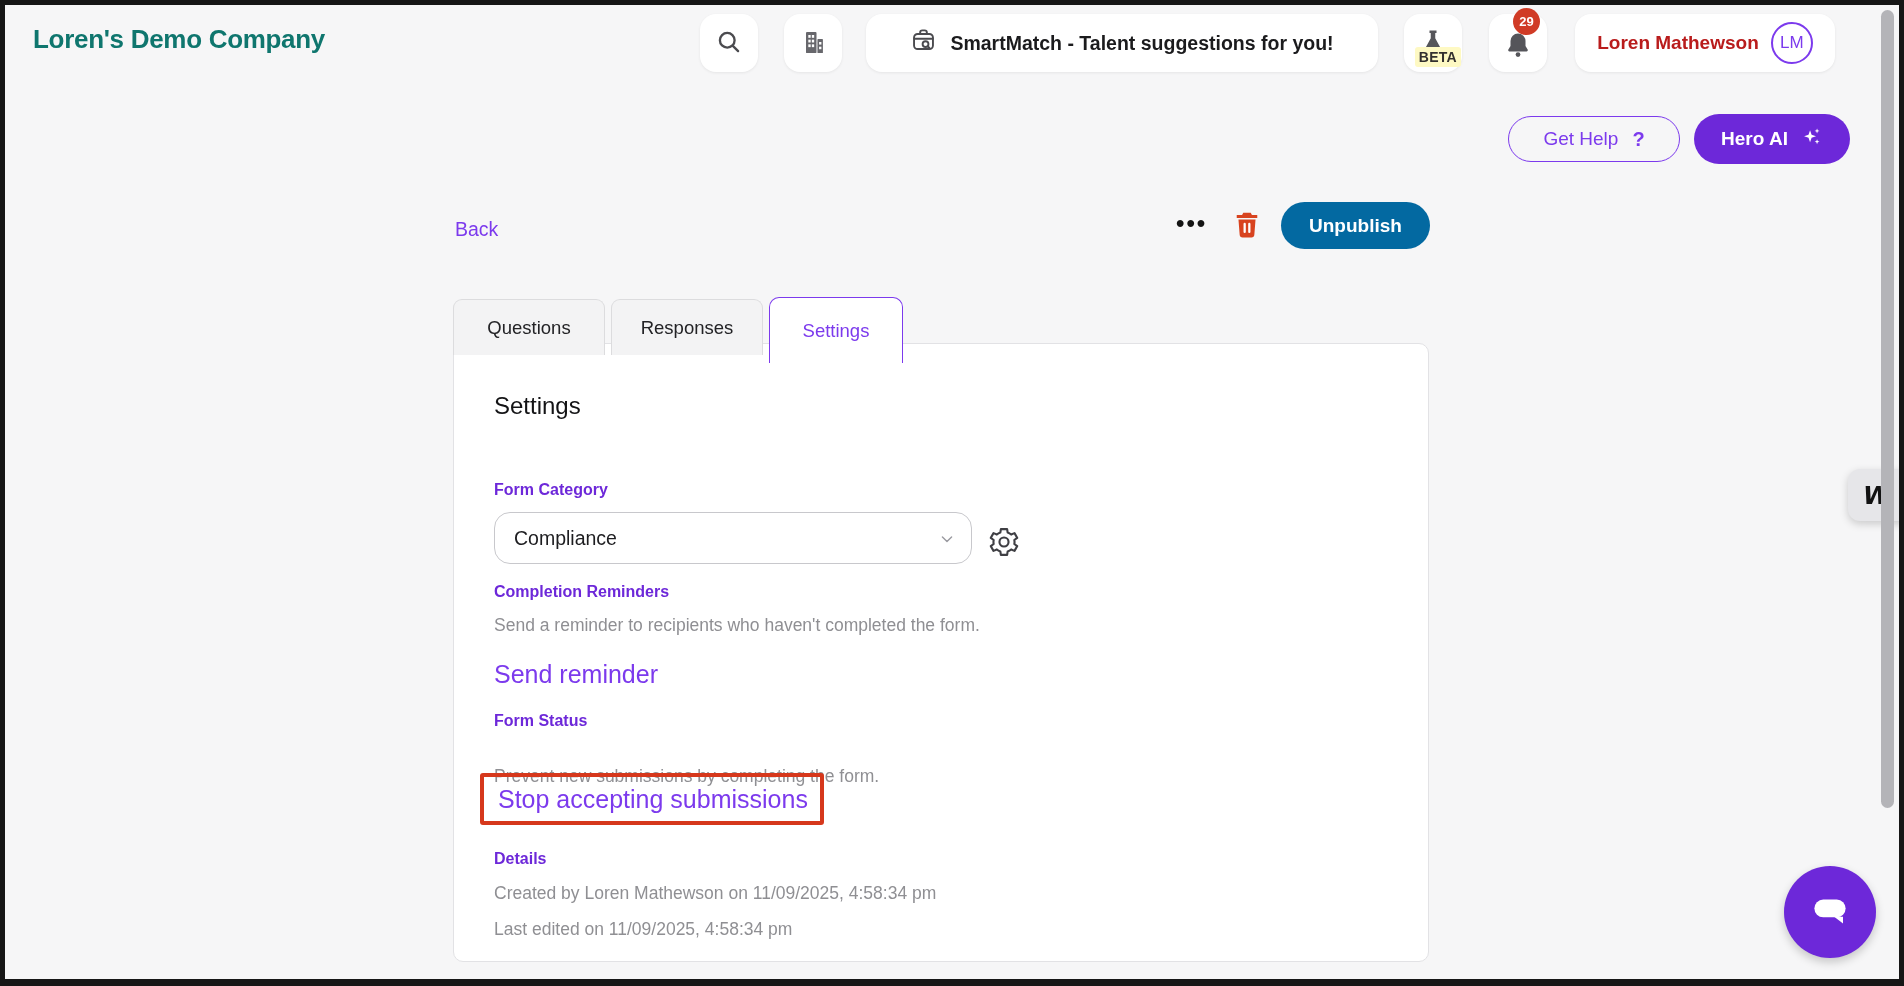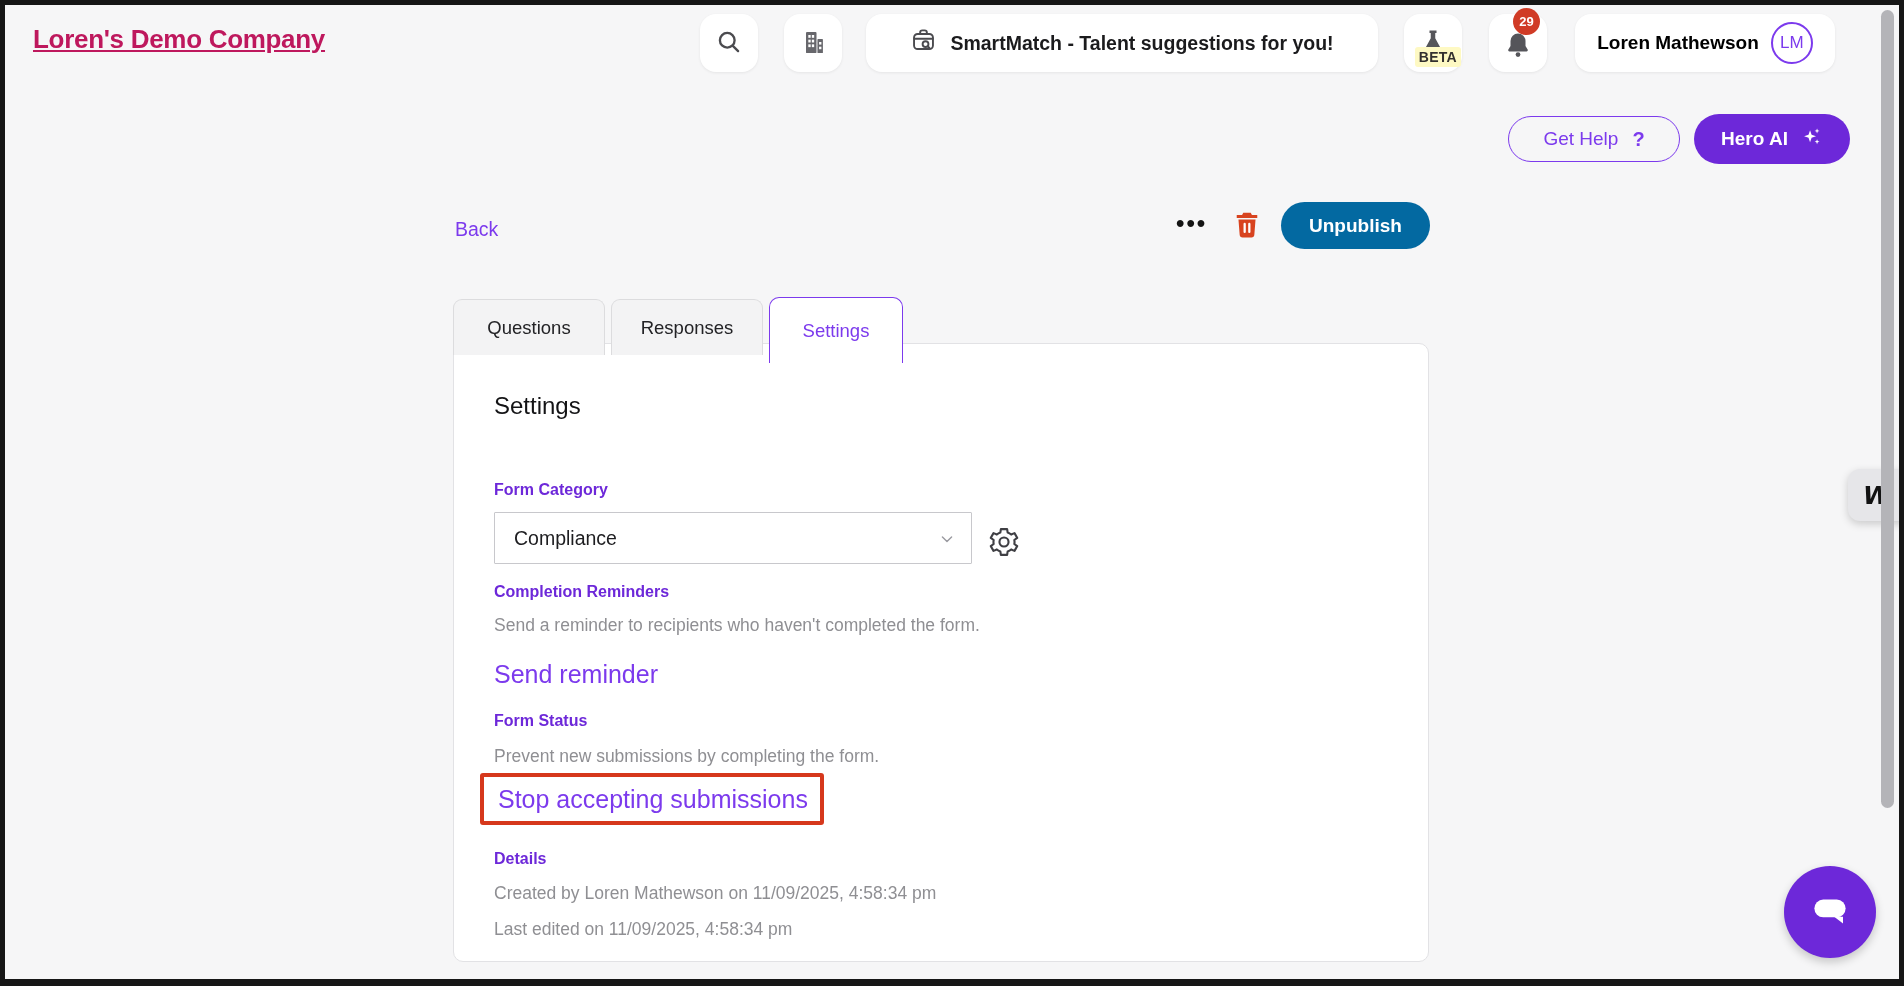--- a/index.html
+++ b/index.html
@@ -13,21 +13,21 @@
   
   .bezel { position:absolute; background:#161616; z-index:60; }
   .bezel.top { left:0; top:0; right:0; height:5px; }
   .bezel.left { left:0; top:0; bottom:0; width:5px; }
   .bezel.right { right:0; top:0; bottom:0; width:5px; }
   .bezel.bottom { left:0; bottom:0; right:0; height:7px; }
 
   
   .company-name {
     position:absolute; left:33px; top:24px;
-    font-size:26px; font-weight:800; letter-spacing:-0.3px; color:#be185d;text-decoration:underline;
+    font-size:26px; font-weight:800; letter-spacing:-0.3px; color:#0f766e;
   }
   .icon-btn {
     position:absolute; top:14px; width:58px; height:58px;
     background:#fff; border-radius:16px; border:none; cursor:pointer;
     display:flex; align-items:center; justify-content:center;
     box-shadow:0 1px 3px rgba(0,0,0,0.07);
   }
   .smartmatch-btn {
     position:absolute; left:866px; top:14px; width:512px; height:58px;
     background:#fff; border:none; border-radius:16px; cursor:pointer;
@@ -35,21 +35,21 @@
     box-shadow:0 1px 3px rgba(0,0,0,0.07);
     font-size:19.5px; font-weight:700; color:#1b1b1d;
     font-family:inherit;
   }
   .profile-btn {
     position:absolute; left:1575px; top:14px; width:260px; height:58px;
     background:#fff; border:none; border-radius:16px; cursor:pointer;
     display:flex; align-items:center; justify-content:center; gap:12px;
     box-shadow:0 1px 3px rgba(0,0,0,0.07); font-family:inherit;
   }
-  .profile-name { font-size:19px; font-weight:700; color:#000000; }
+  .profile-name { font-size:19px; font-weight:700; color:#b91c1c; }
   .avatar {
     width:42px; height:42px; border-radius:50%;
     border:2px solid #7c3aed; color:#7c3aed;
     display:flex; align-items:center; justify-content:center;
     font-size:17px; font-weight:500;
   }
   .beta-badge {
     position:absolute; right:1px; bottom:5px;
     background:#fef9c3; color:#33302f;
     font-size:14px; font-weight:800; letter-spacing:0.3px;
@@ -118,21 +118,21 @@
     position:absolute; left:453px; top:343px; width:976px; height:619px;
     background:#fff; border:1px solid #e2e2e5; border-radius:10px; z-index:1;
   }
   .card .settings-heading { position:absolute; left:40px; top:48px; font-size:24px; font-weight:500; color:#131315; }
   .field-label { position:absolute; left:40px; font-size:16px; font-weight:700; color:#6d28d9; }
   .desc-text  { position:absolute; left:40px; font-size:17.5px; color:#8f8f93; }
   .purple-link { color:#7c3aed; font-size:25px; font-weight:500; cursor:pointer; text-decoration:none; }
 
   .category-select {
     position:absolute; left:40px; top:168px; width:478px; height:52px;
-    border:1px solid #c8c8cc; border-radius:1px; background:#fff;
+    border:1px solid #c8c8cc; border-radius:16px; background:#fff;
     display:flex; align-items:center; cursor:pointer;
     padding:0 44px 0 19px; font-size:19.5px; color:#1d1d20;
   }
   .category-select .chevron { position:absolute; right:14px; top:16px; }
   .gear-btn {
     position:absolute; left:532px; top:181px; width:36px; height:36px;
     border:none; background:transparent; cursor:pointer; padding:0;
   }
 
   .send-reminder-link { position:absolute; left:40px; top:316px; }
@@ -292,21 +292,21 @@
           <path d="M19.3 13.4a7.6 7.6 0 0 0 0-2.8l2-1.55-1.9-3.3-2.35 1a7.6 7.6 0 0 0-2.45-1.4L14.2 2.9h-4.4l-.4 2.45a7.6 7.6 0 0 0-2.45 1.4l-2.35-1-1.9 3.3 2 1.55a7.6 7.6 0 0 0 0 2.8l-2 1.55 1.9 3.3 2.35-1a7.6 7.6 0 0 0 2.45 1.4l.4 2.45h4.4l.4-2.45a7.6 7.6 0 0 0 2.45-1.4l2.35 1 1.9-3.3z"></path>
         </svg>
       </span>
     </button>
 
     <div class="field-label" style="top:239px;">Completion Reminders</div>
     <div class="desc-text" style="top:271px;">Send a reminder to recipients who haven't completed the form.</div>
     <a class="purple-link send-reminder-link">Send reminder</a>
 
     <div class="field-label" style="top:368px;">Form Status</div>
-    <div class="desc-text" style="top:402px;">Prevent new submissions by completing the form.</div>
+    <div class="desc-text" style="top:422px;">Prevent new submissions by completing the form.</div>
     <div class="annotation-box">
       <a class="purple-link">Stop accepting submissions</a>
     </div>
 
     <div class="field-label" style="top:506px;">Details</div>
     <div class="desc-text created-text" style="top:539px;">Created by Loren Mathewson on 11/09/2025, 4:58:34 pm</div>
     <div class="desc-text edited-text" style="top:575px;">Last edited on 11/09/2025, 4:58:34 pm</div>
   </section>
 
   <button class="side-widget-tab">

